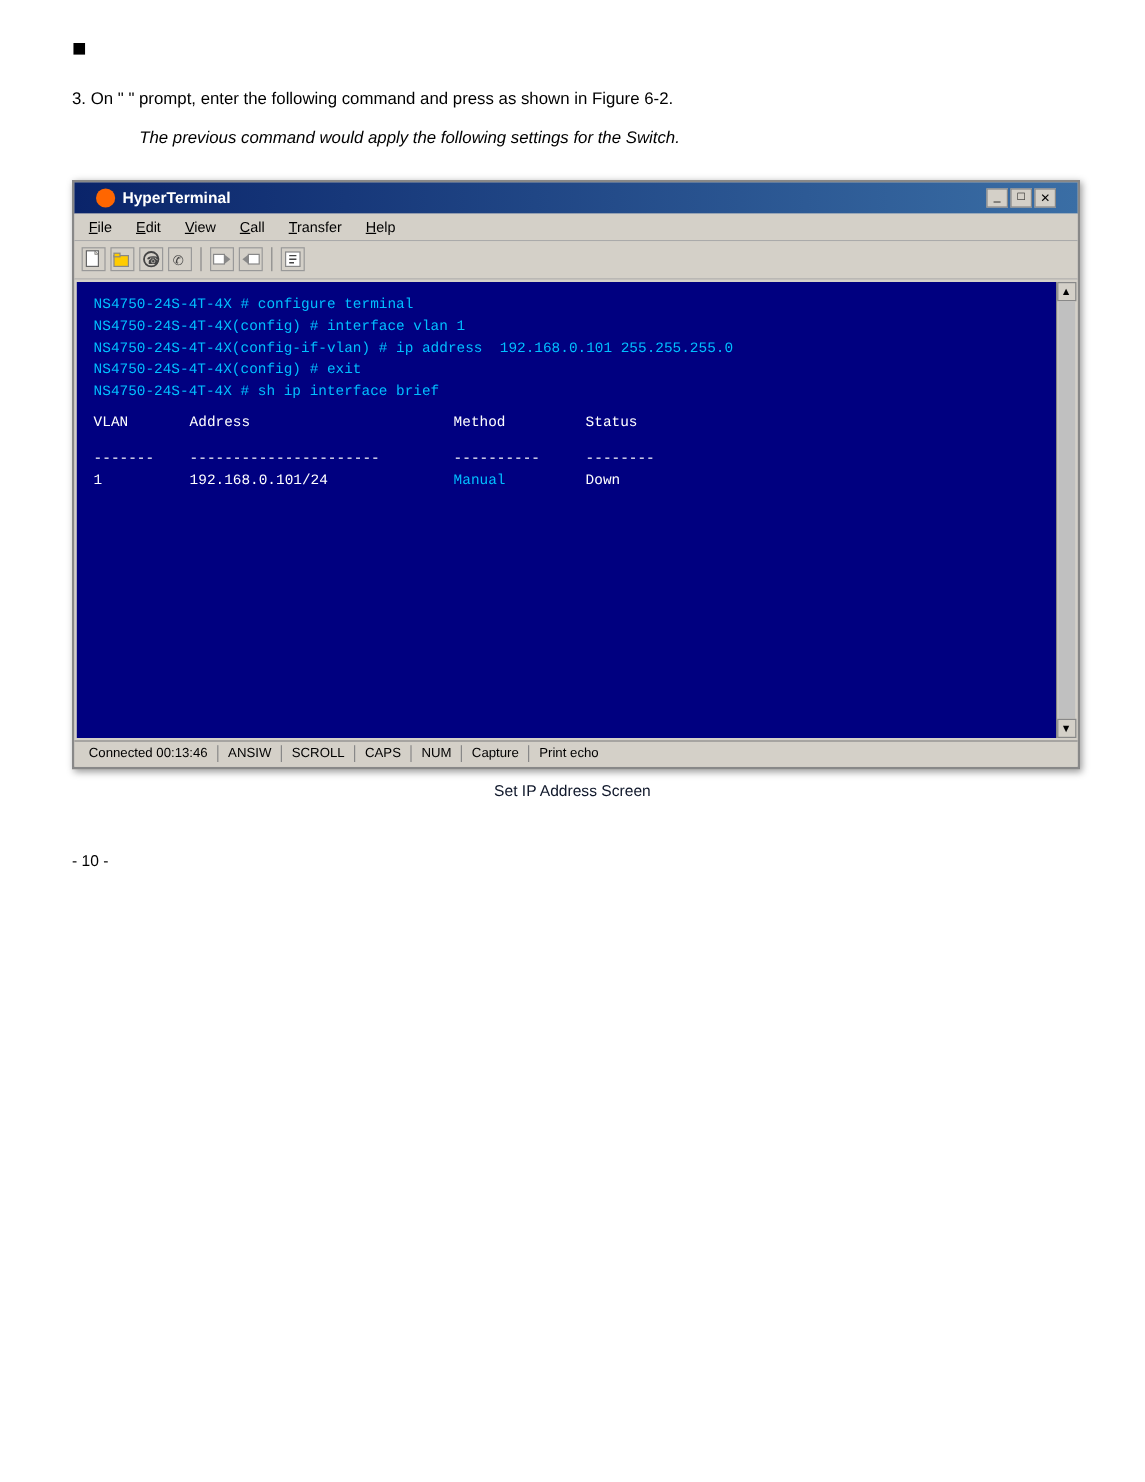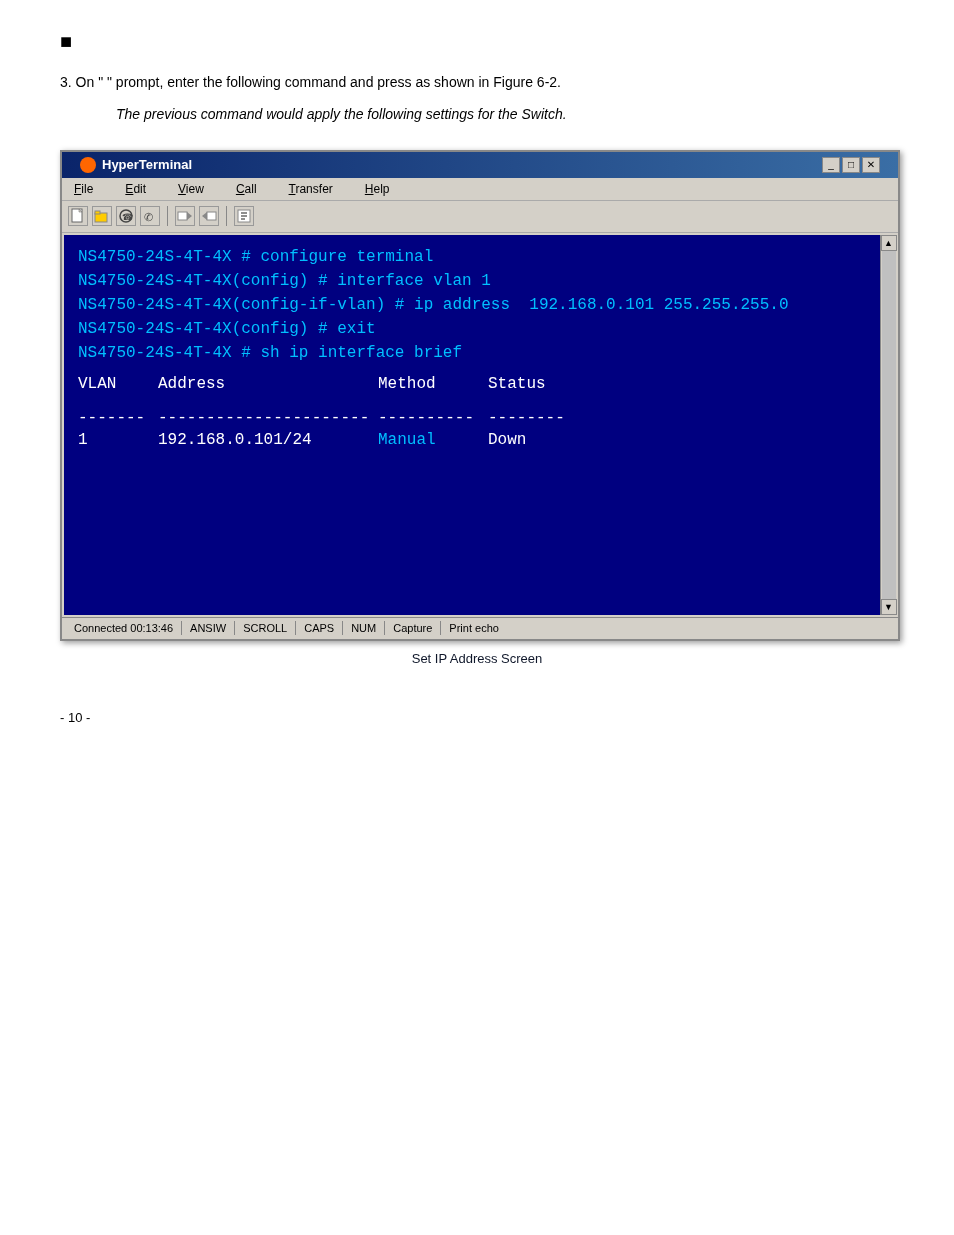--- a/index.html
+++ b/index.html
@@ -80,21 +80,21 @@
       align-items: center;
       justify-content: center;
       font-size: 10px;
       color: #000;
       cursor: pointer;
     }
 
     .ht-menubar {
       background: #d4d0c8;
       display: flex;
-      gap: 16px;
+      gap: 4px;
       padding: 2px 4px;
       font-size: 12px;
       border-bottom: 1px solid #aaa;
     }
 
     .ht-menu-item {
       padding: 2px 8px;
       cursor: pointer;
     }
 
@@ -130,21 +130,21 @@
     .ht-content-area {
       display: flex;
       background: #d4d0c8;
       padding: 2px;
     }
 
     .ht-terminal {
       background: #000080;
       color: #ffffff;
       font-family: 'Courier New', monospace;
-      font-size: 16px;
+      font-size: 12px;
       padding: 10px 14px;
       flex: 1;
       min-height: 380px;
       position: relative;
     }
 
     .ht-scrollbar {
       width: 16px;
       background: #d4d0c8;
       border-left: 1px solid #888;

